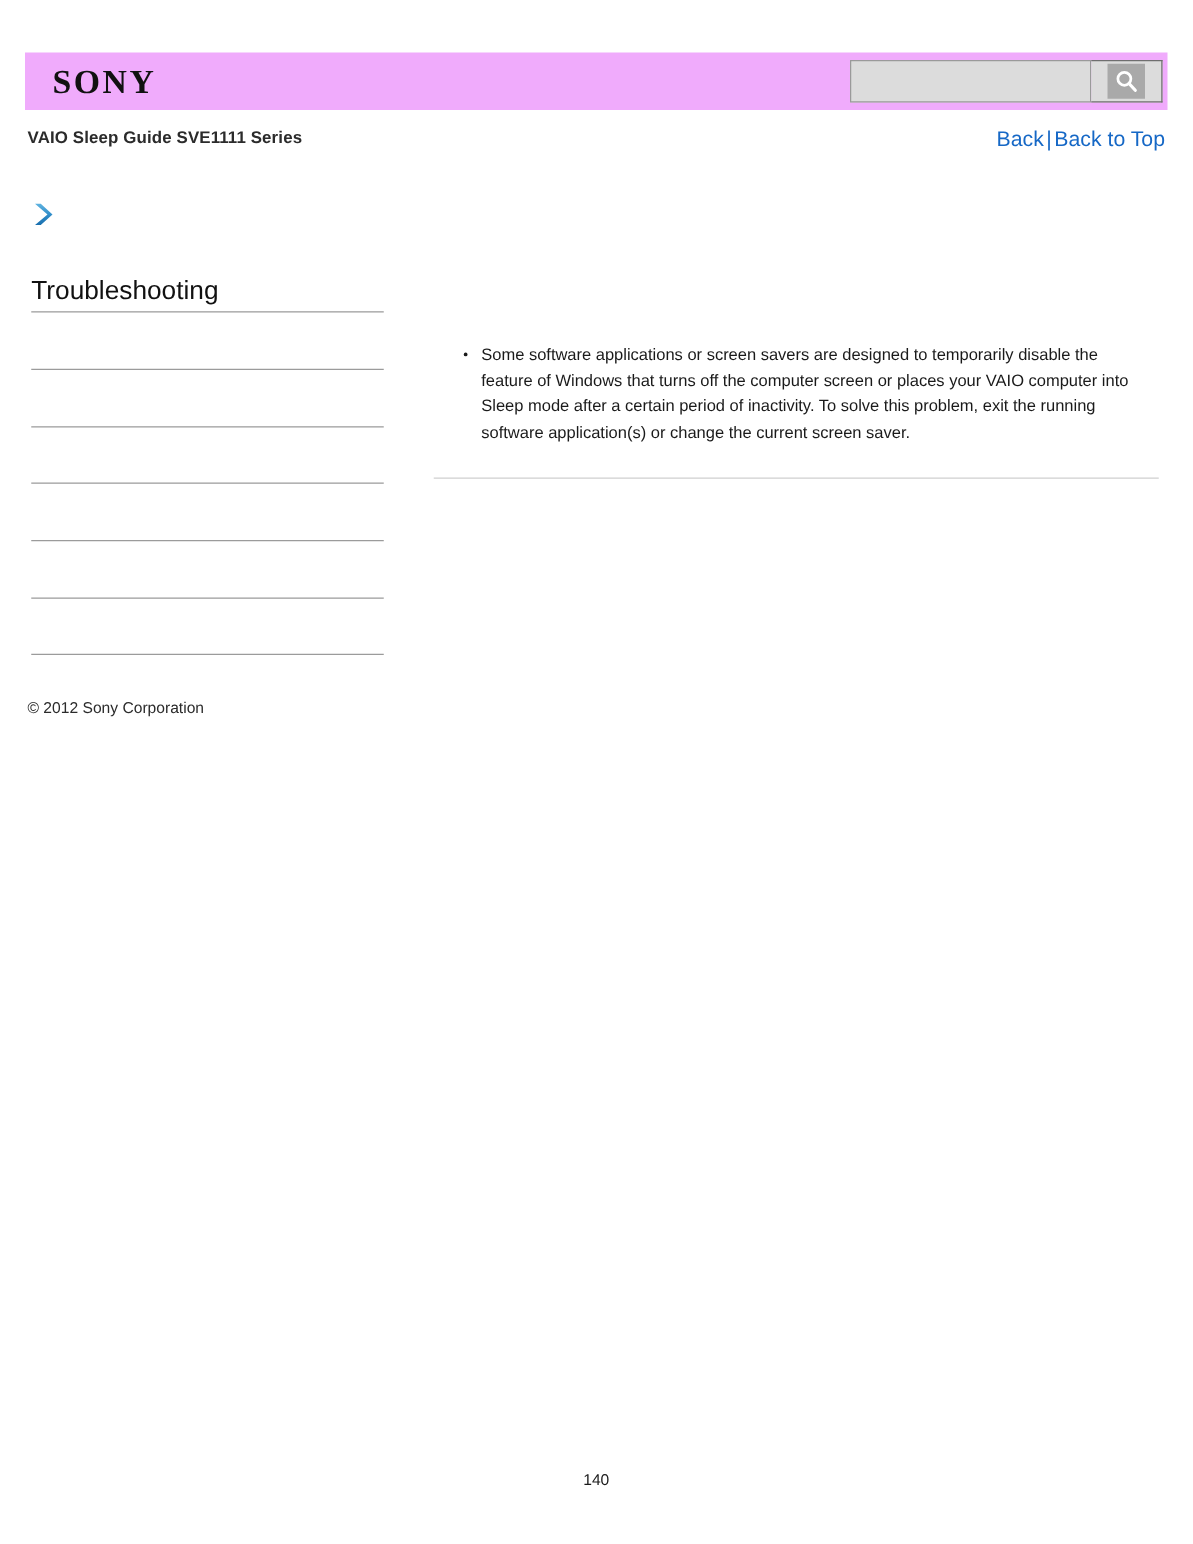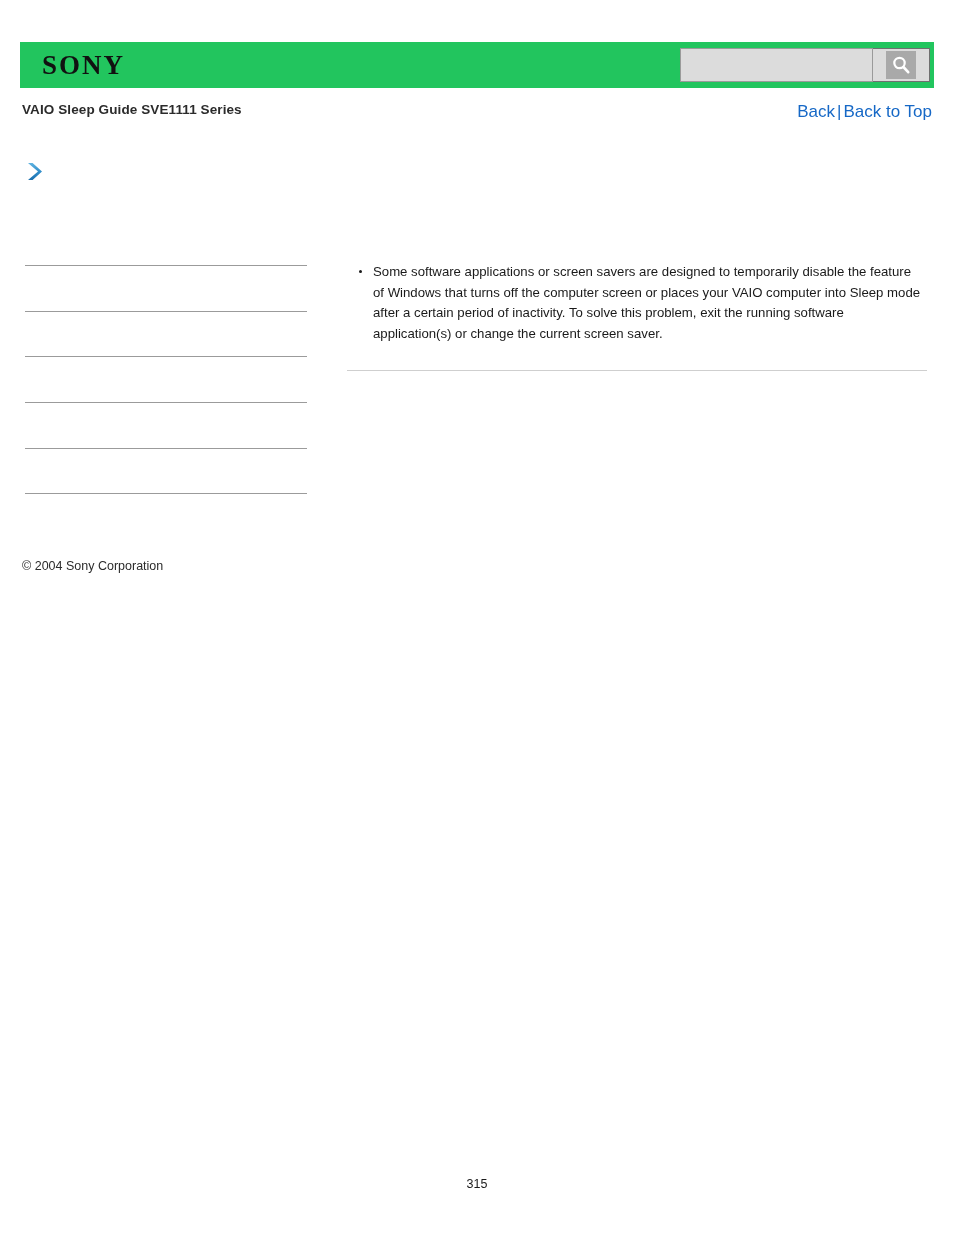--- a/index.html
+++ b/index.html
@@ -16,21 +16,21 @@
     overflow: hidden;
   }
 
   
   .header-band {
     position: absolute;
     left: 20px;
     top: 42px;
     width: 914px;
     height: 46px;
-    background: #22c55e;
+    background: #f0abfc;
     box-sizing: border-box;
   }
   .sony-logo {
     position: absolute;
     left: 22px;
     top: 6px;
     font-family: "Liberation Serif", serif;
     font-weight: bold;
     font-size: 27px;
     letter-spacing: 2.0px;
@@ -157,21 +157,21 @@
   }
 
   
   .content {
     position: absolute;
     left: 347px;
     top: 258px;
     width: 580px;
   }
   .content ul {
-    margin: 4px;
+    margin: 16px;
     padding: 0;
     list-style: none;
   }
   .content li {
     position: relative;
     padding-left: 22px;
     font-size: 13.2px;
     line-height: 20.5px;
     color: #1a1a1a;
   }
@@ -233,20 +233,21 @@
         <stop offset="0%" stop-color="#5fb3e0"></stop>
         <stop offset="55%" stop-color="#2e8bc8"></stop>
         <stop offset="100%" stop-color="#1a6fae"></stop>
       </linearGradient>
     </defs>
     <path d="M4 3 L14 11.5 L4 20 L8.6 20 L18 11.5 L8.6 3 Z" fill="url(#chevGrad)"></path>
   </svg>
 </div>
 
 <div class="sidebar">
+  <div class="sidebar-title">Troubleshooting</div>
 
   <div class="sidebar-item">
     <span></span>
   </div>
   <div class="sidebar-item">
     <span></span>
   </div>
   <div class="sidebar-item h46">
     <span></span>
   </div>
@@ -254,22 +255,22 @@
     <span></span>
   </div>
   <div class="sidebar-item">
     <span></span>
   </div>
   <div class="sidebar-item h46">
     <span></span>
   </div>
 </div>
 
-<div class="copyright">© 2004 Sony Corporation</div>
+<div class="copyright">© 2012 Sony Corporation</div>
 
 <div class="content">
   <ul>
     <li>Some software applications or screen savers are designed to temporarily disable the feature of Windows that turns off the computer screen or places your VAIO computer into Sleep mode after a certain period of inactivity. To solve this problem, exit the running software application(s) or change the current screen saver.</li>
   </ul>
   <div class="content-divider"></div>
 </div>
 
-<div class="page-number">315</div>
+<div class="page-number">140</div>
 
 </body></html>

